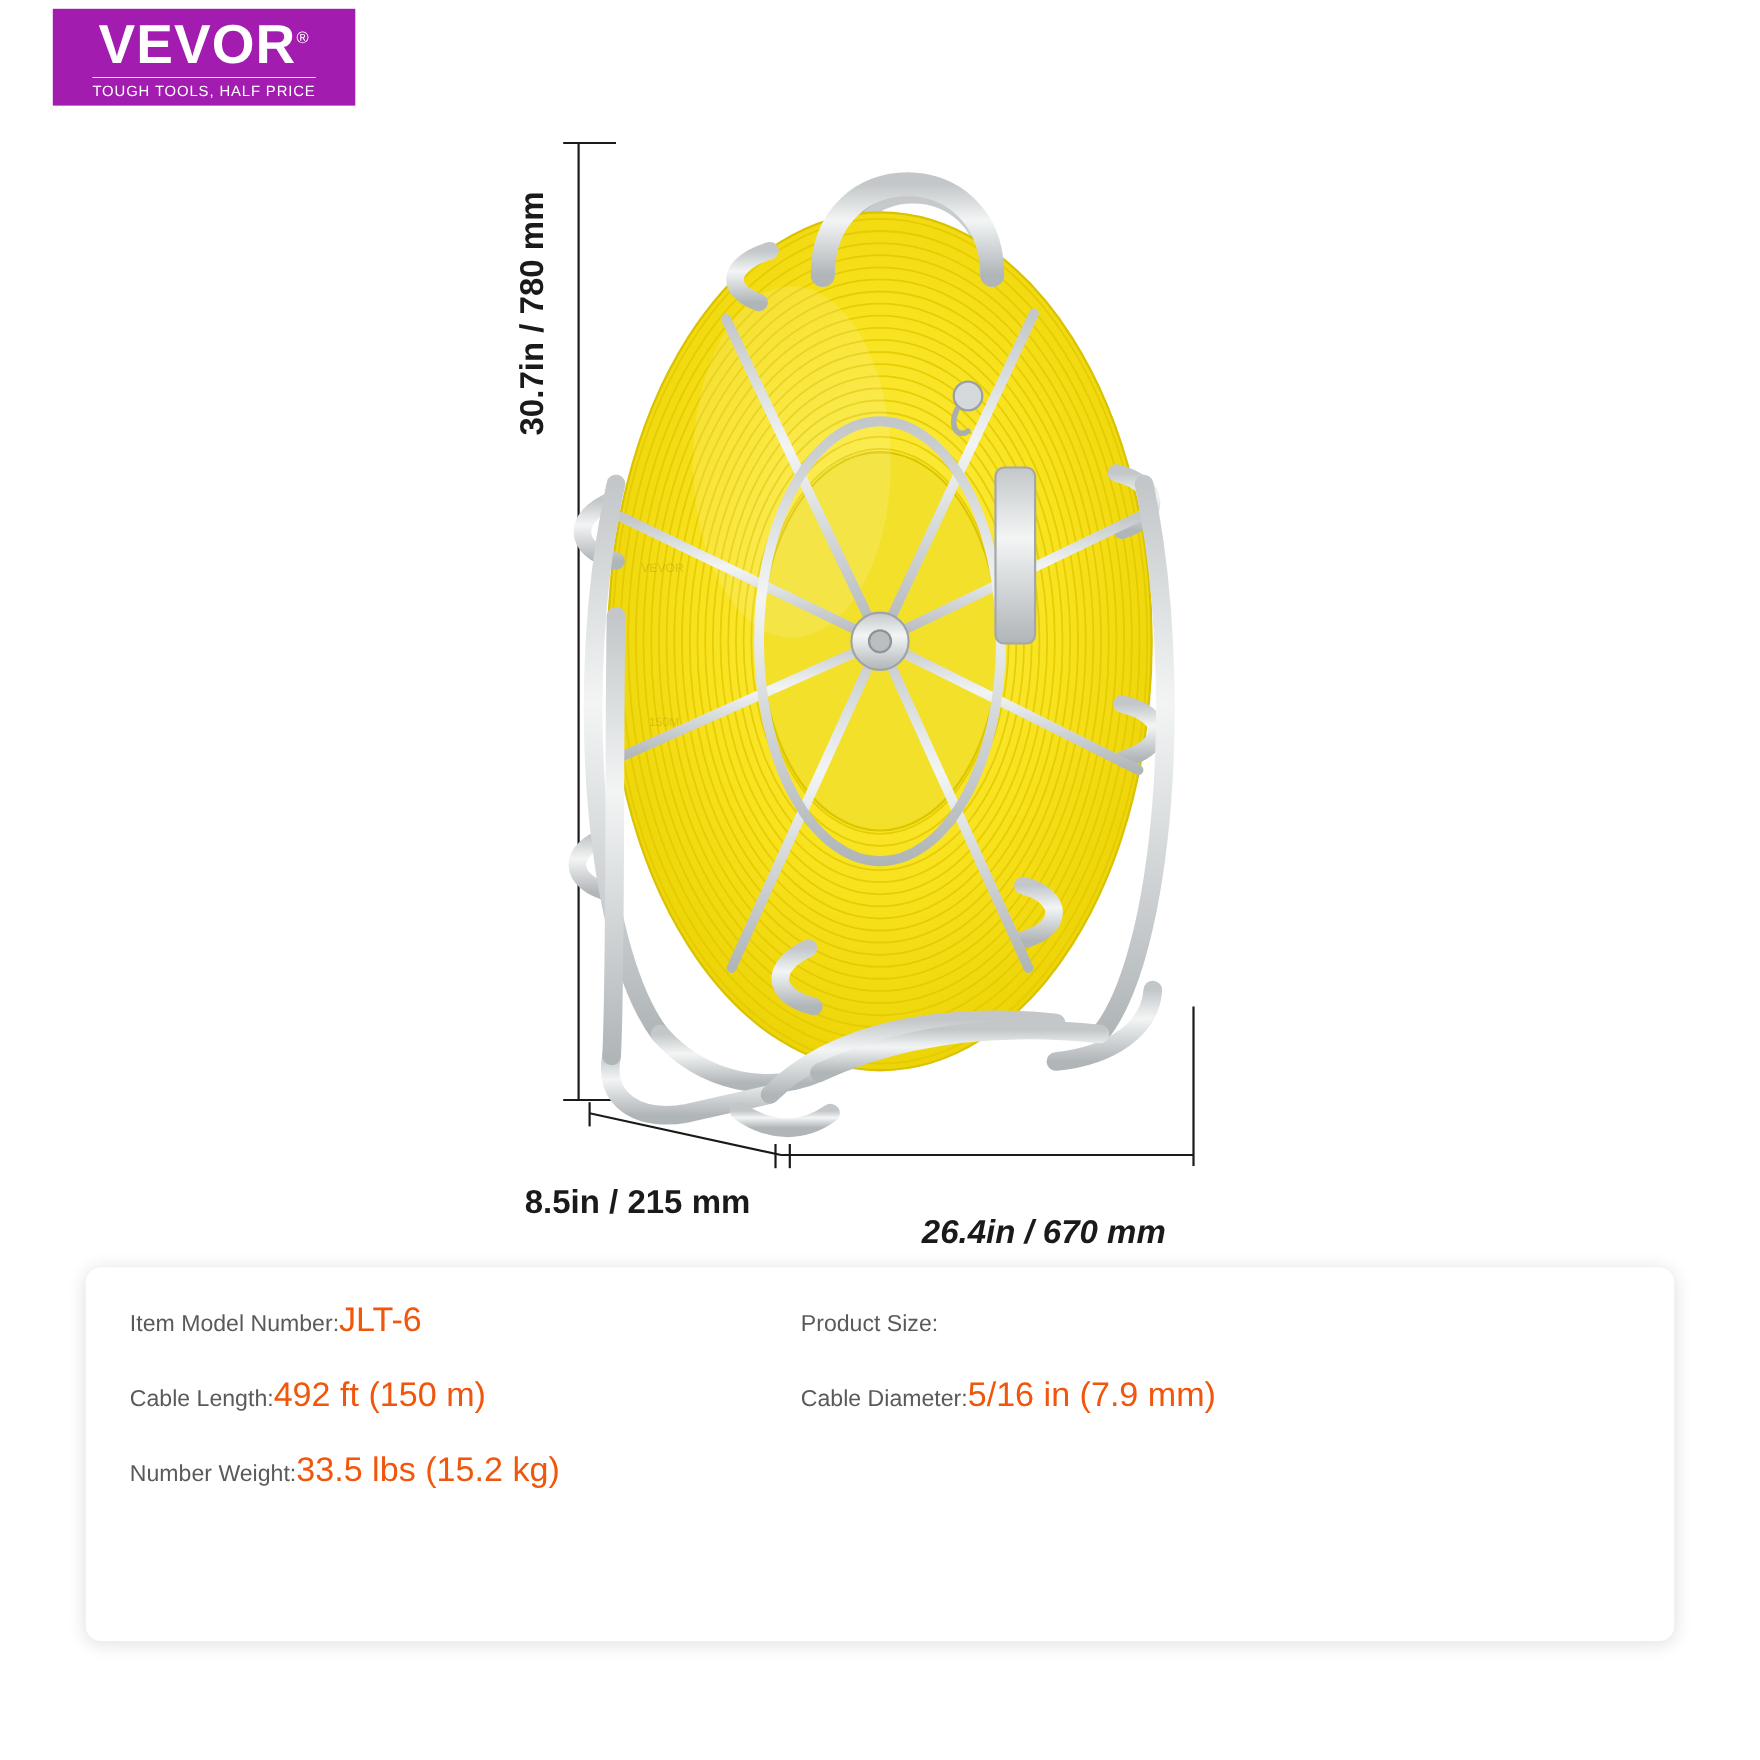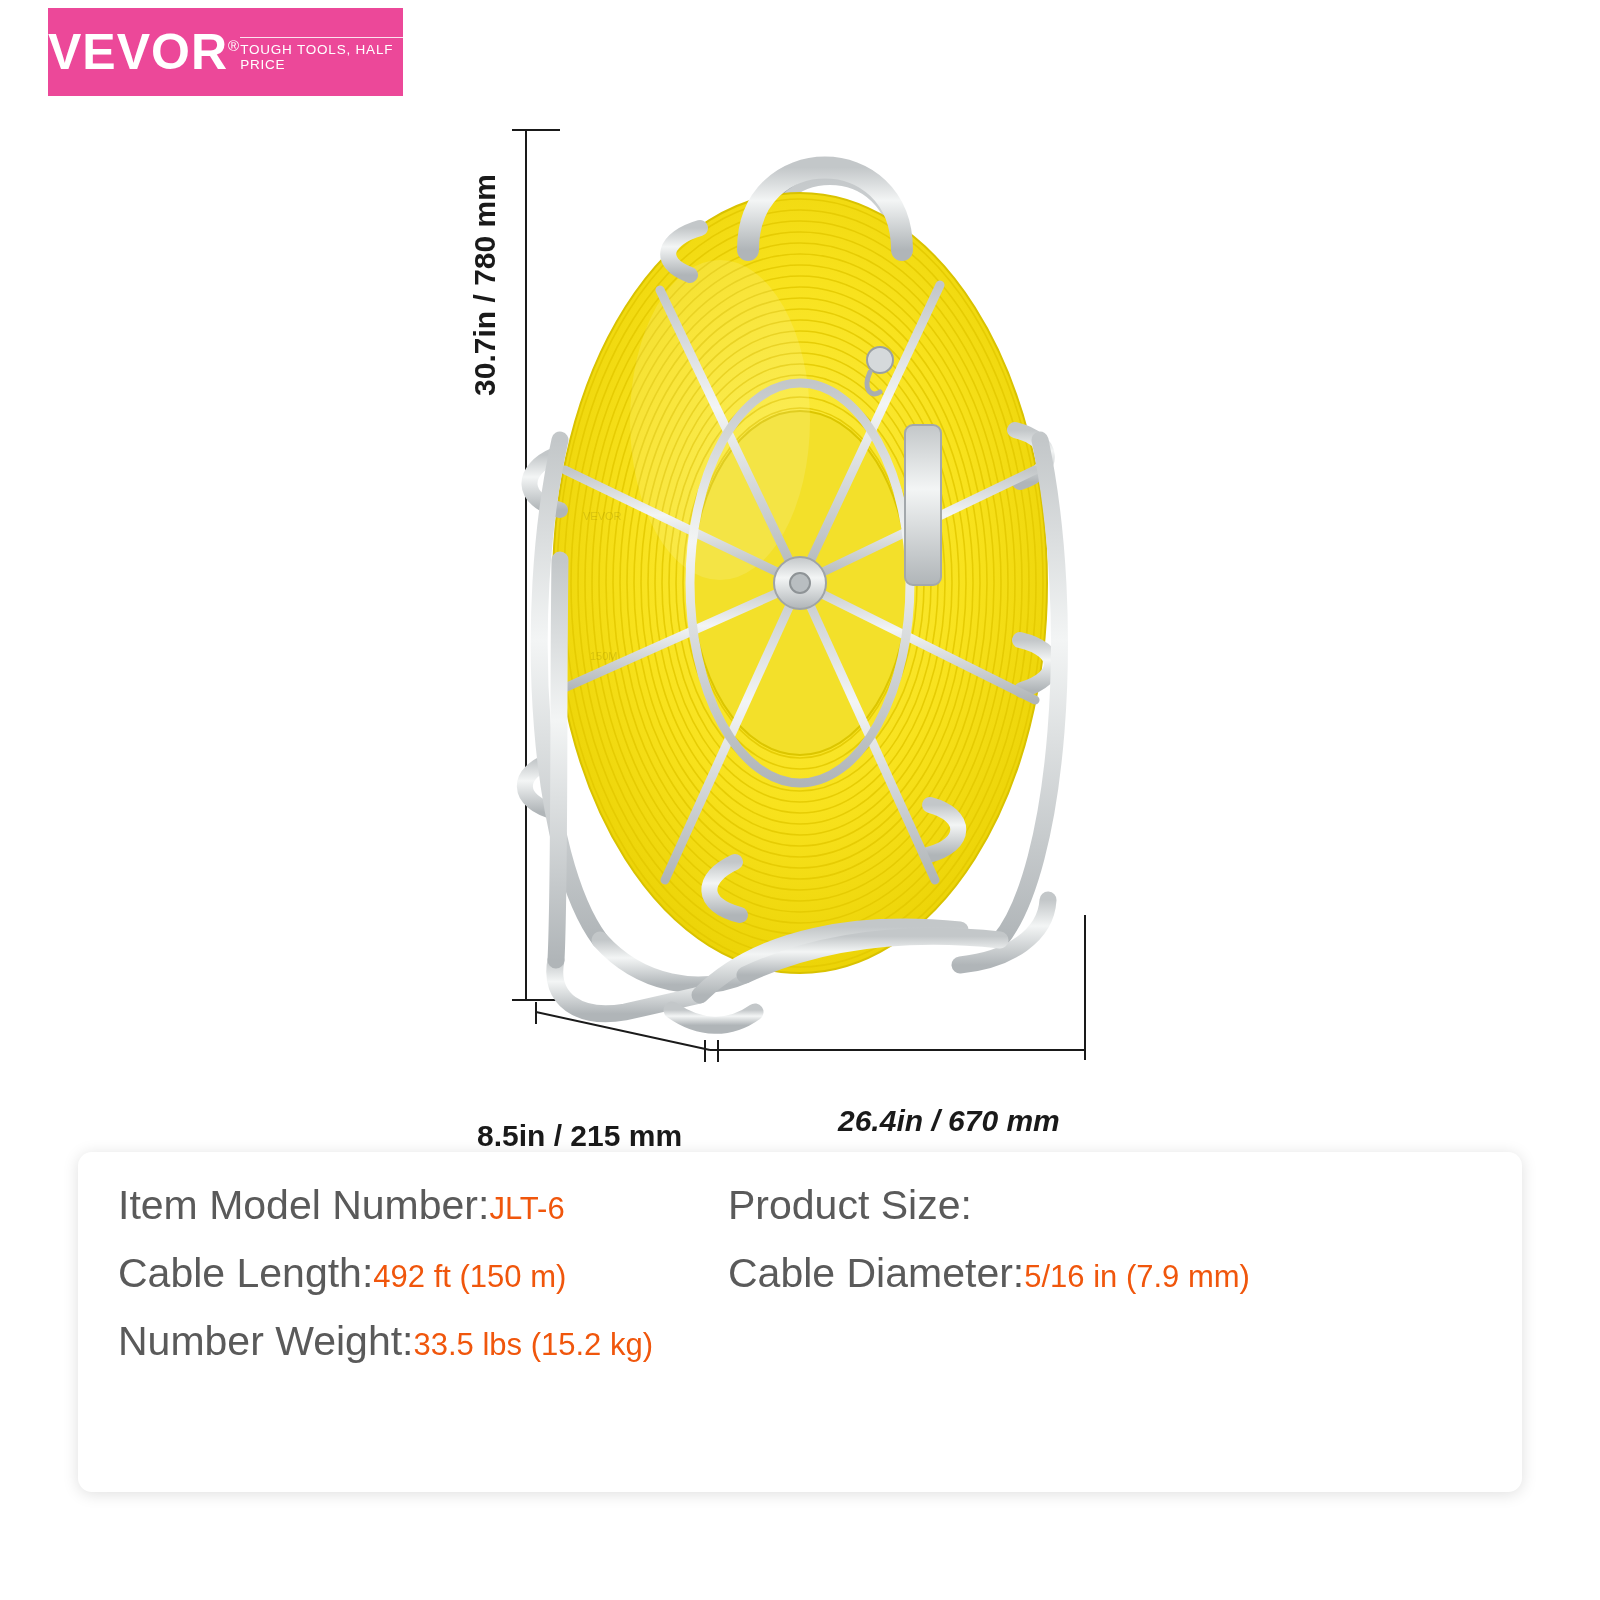--- a/index.html
+++ b/index.html
@@ -13,25 +13,25 @@
     font-family: "Liberation Sans", sans-serif;
     position: relative;
     overflow: hidden;
   }
 
   
   .logo-box {
     position: absolute;
     left: 48px;
     top: 8px;
-    width: 355px;
+    width: 275px;
     height: 88px;
-    background: #ec4899;
+    background: #a21caf;
     display: flex;
-    flex-direction: row;
+    flex-direction: column;
     align-items: center;
     justify-content: center;
   }
   .logo-word {
     color: #ffffff;
     font-size: 50px;
     font-weight: bold;
     letter-spacing: 1px;
     line-height: 1;
     position: relative;
@@ -84,21 +84,20 @@
     text-align: center;
   }
   #dim-width {
     left: 838px;
     top: 1104px;
     font-style: italic;
   }
   #dim-depth {
     left: 477px;
     top: 1077px;
-    margin-top: 42px;
   }
 
   
   .spec-card {
     position: absolute;
     left: 78px;
     top: 1152px;
     width: 1444px;
     height: 340px;
     background: #ffffff;
@@ -112,21 +111,21 @@
     align-items: baseline;
     height: 68px;
   }
   .spec-item {
     display: flex;
     align-items: baseline;
     white-space: nowrap;
   }
   .spec-label {
     color: #5a5a5a;
-    font-size: 41px;
+    font-size: 21px;
     font-family: "Liberation Sans", sans-serif;
   }
   .spec-value {
     color: #f0560c;
     font-size: 31px;
     font-family: "Liberation Sans", sans-serif;
   }
   .col-a { width: 610px; }
   .col-b { width: auto; justify-content: flex-end; }
 </style>

